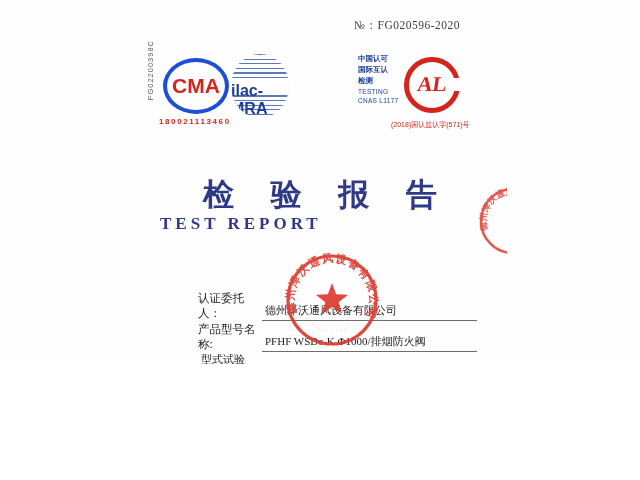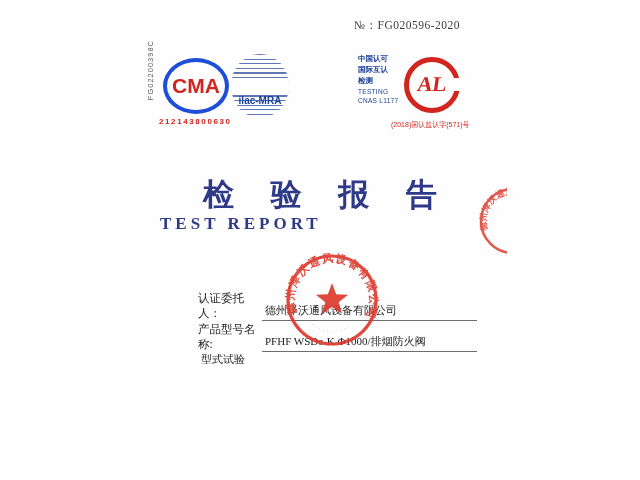--- a/index.html
+++ b/index.html
@@ -19,21 +19,21 @@
        display:flex;align-items:center;justify-content:center;}
   #cma .word{font-family:"Liberation Sans",sans-serif;font-weight:bold;font-size:21px;color:#d1251d;letter-spacing:0px;}
   #cma-num{left:159px;top:117px;font-family:"Liberation Sans",sans-serif;font-weight:bold;
            font-size:8px;color:#d1251d;letter-spacing:1.6px;}
 
   
   #ilac{left:231px;top:54px;width:58px;height:64px;border-radius:50%;overflow:hidden;
         background:repeating-linear-gradient(180deg, rgba(28,63,151,.7) 0 1.3px, rgba(255,255,255,0) 1.3px 4.6px);}
   #ilac .band{position:absolute;left:0;top:25px;width:100%;height:14px;background:#fff;
         display:flex;align-items:center;justify-content:center;}
-  #ilac .word{font-family:"Liberation Sans",sans-serif;font-weight:bold;font-size:10px;color:#1c3f97;margin-top:28px;}
+  #ilac .word{font-family:"Liberation Sans",sans-serif;font-weight:bold;font-size:16px;color:#1c3f97;margin-top:28px;}
 
   
   #cnas{left:292px;top:58px;width:64px;height:52px;}
   #cnas .ring{position:absolute;inset:0;border:4px solid #1c3f97;border-radius:50%;transform:rotate(-12deg);}
   #cnas .word{position:absolute;left:50%;top:50%;transform:translate(-50%,-50%);background:#fefefe;
         font-family:"Liberation Sans",sans-serif;font-style:italic;font-weight:bold;
         font-size:19px;color:#1c3f97;padding:0 2px;line-height:1;}
   #cnas-cap{left:358px;top:54px;line-height:1.45;color:#1c3f97;font-family:"Liberation Sans",sans-serif;}
   #cnas-cap .zh{font-size:7.5px;font-weight:bold;display:block;}
   #cnas-cap .en{font-size:6.5px;display:block;letter-spacing:.3px;}
@@ -76,21 +76,21 @@
 
 <div id="page">
 
   <div class="abs" id="report-no"><span>№：</span><span>FG020596-2020</span></div>
 
   <div class="abs" id="side-code">FG02200398C</div>
 
   <div class="abs" id="cma">
     <span class="word">CMA</span>
   </div>
-  <div class="abs" id="cma-num">212143800630</div>
+  <div class="abs" id="cma-num">180021113460</div>
 
   <div class="abs" id="ilac">
     <div class="band">
       <span class="word">ilac-MRA</span>
     </div>
   </div>
 
   <div class="abs" id="cnas-cap">
     <span class="zh">中国认可</span>
     <span class="zh">国际互认</span>

